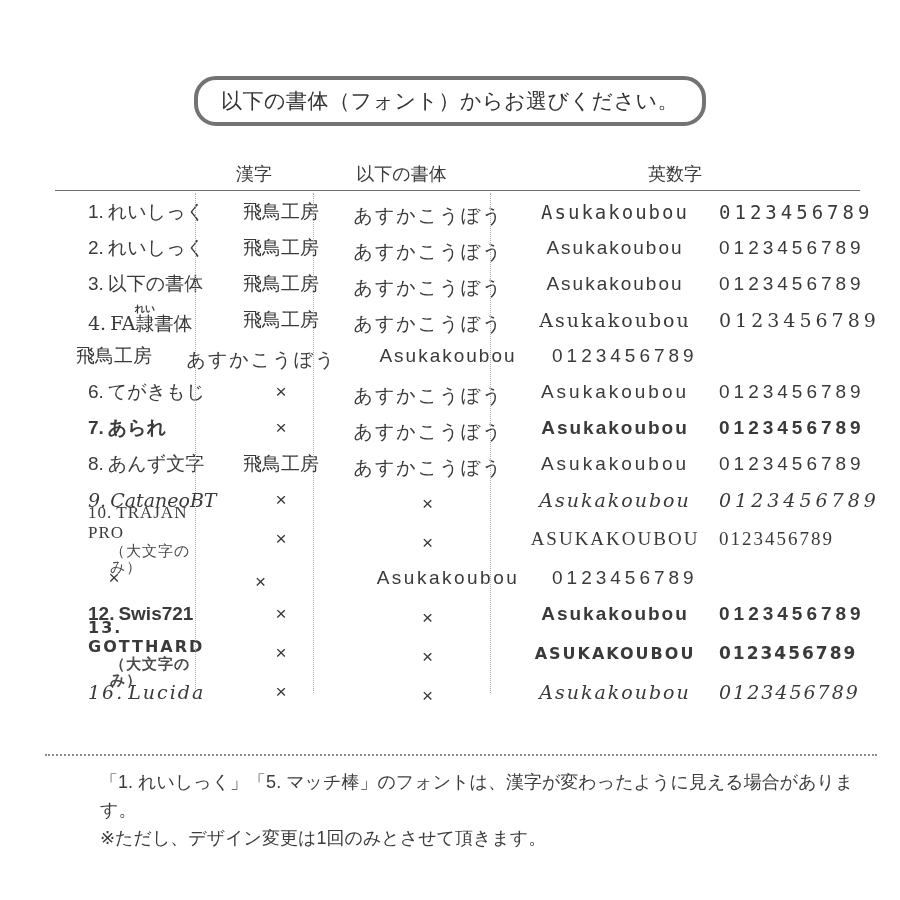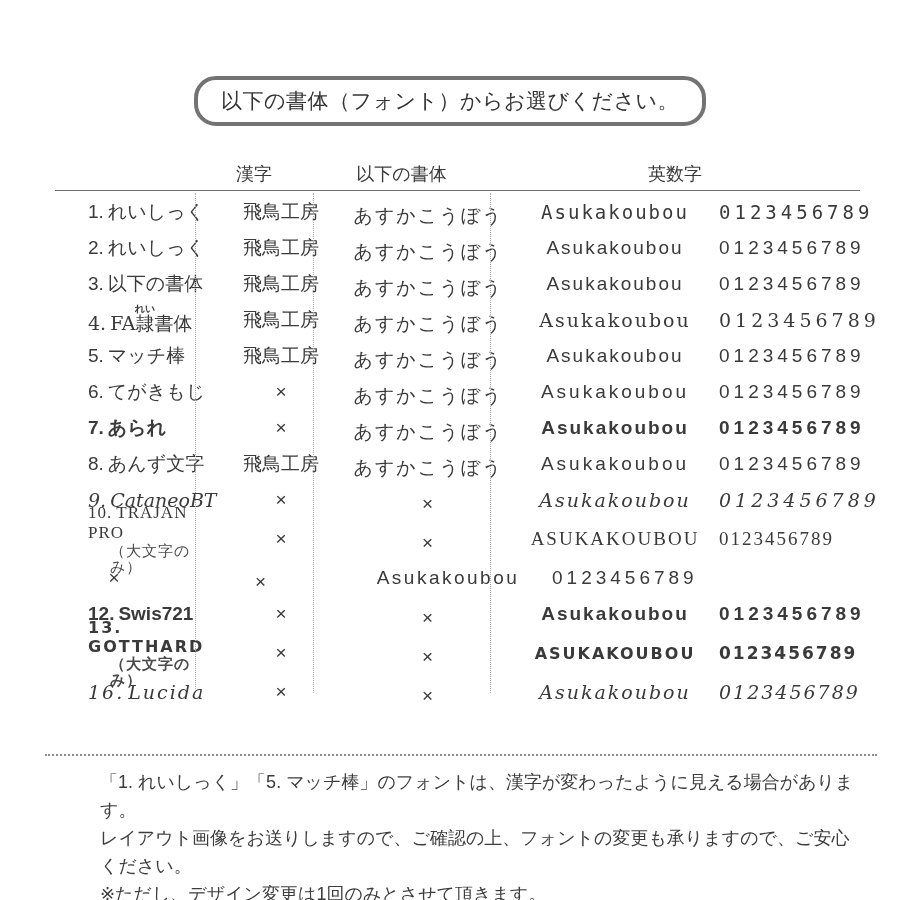--- a/index.html
+++ b/index.html
@@ -179,24 +179,20 @@
     <div class="cell cell-name">
       <span><span class="row-number">4.</span><span class="font-name">FA<ruby>隷<rt>れい</rt></ruby>書体</span></span>
       
     </div>
     <div class="cell cell-kanji">飛鳥工房</div>
     <div class="cell cell-hira">あすかこうぼう</div>
     <div class="cell cell-latin">Asukakoubou</div>
     <div class="cell cell-digits">0123456789</div>
   </div>
       <div class="font-row style-sans">
-    <div class="cell cell-name">
-      <span><span class="row-number">5.</span><span class="font-name">マッチ棒</span></span>
-      
-    </div>
     <div class="cell cell-kanji">飛鳥工房</div>
     <div class="cell cell-hira">あすかこうぼう</div>
     <div class="cell cell-latin">Asukakoubou</div>
     <div class="cell cell-digits">0123456789</div>
   </div>
       <div class="font-row style-hand">
     <div class="cell cell-name">
       <span><span class="row-number">6.</span><span class="font-name">てがきもじ</span></span>
       
     </div>
@@ -280,15 +276,14 @@
     <div class="cell cell-hira">×</div>
     <div class="cell cell-latin">Asukakoubou</div>
     <div class="cell cell-digits">0123456789</div>
   </div>
     </div>
 </div>
 
 <hr class="bottom-rule">
 <div class="notes">
   <div>「1. れいしっく」「5. マッチ棒」のフォントは、漢字が変わったように見える場合があります。</div>
-  <div>レイアウト画像をお送りしますので、ご確認の上、フォントの変更も承りますので、ご安心ください。</div>
   <div>※ただし、デザイン変更は1回のみとさせて頂きます。</div>
 </div>
 
 </body></html>

